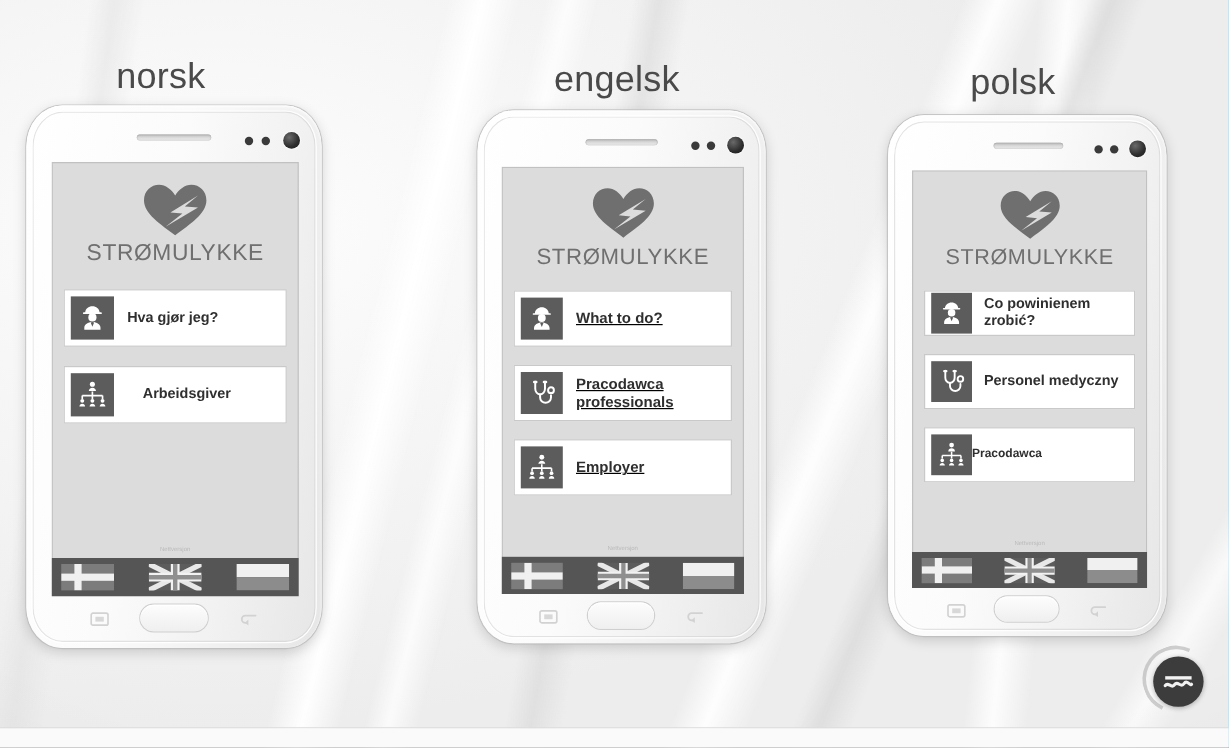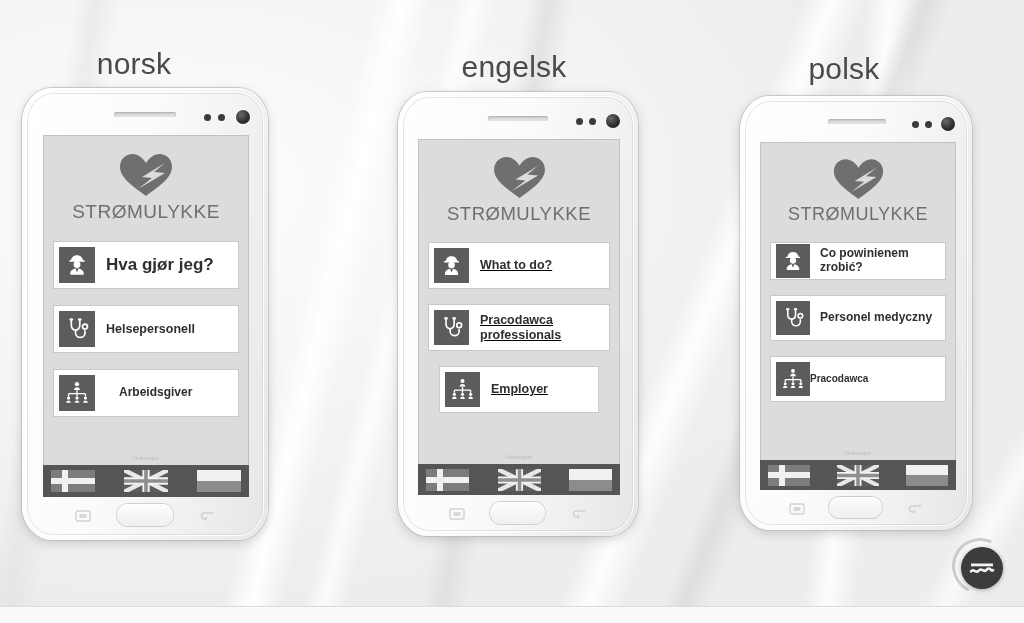--- a/index.html
+++ b/index.html
@@ -261,35 +261,23 @@
       <div class="menu-list" style="top:106px;">
         <div class="menu-item" style="width:186px; height:48px; margin-bottom:16px;">
           <div class="menu-icon" style="width:36px; height:36px; margin:5px 0 5px 5px;">
             <svg width="26" height="26" viewBox="0 0 32 32" aria-hidden="true">
               <path d="M16 4c-4 0-7 2.6-7.4 6.2H7.2a.9.9 0 0 0 0 1.8h17.6a.9.9 0 0 0 0-1.8h-1.4C23 6.6 20 4 16 4z" fill="#fff"></path>
               <circle cx="16" cy="15.4" r="4.2" fill="#fff"></circle>
               <path d="M16 20.2c-4.6 0-8.3 2.6-8.3 5.9V28h16.6v-1.9c0-3.3-3.7-5.9-8.3-5.9z" fill="#fff"></path>
               <path d="M14.2 20.6 16 25l1.8-4.4-1.8-.5z" fill="#5c5c5c"></path>
             </svg>
           </div>
-          <div class="menu-label" style="font-size:17px; margin-left:11px;">Hva gjør jeg?</div>
-        </div>
-
-        <div class="menu-item" style="width:186px; height:48px; margin-bottom:16px;">
-          <div class="menu-icon" style="width:36px; height:36px; margin:5px 0 5px 5px;">
-            <svg width="26" height="26" viewBox="0 0 32 32" aria-hidden="true">
-              <path d="M9 4v7.5a6.2 6.2 0 0 0 5.2 6.1v3.2c0 3.1 2.6 5.6 5.8 5.6s5.8-2.5 5.8-5.6v-2.3" stroke="#fff" stroke-width="2.1" fill="none" stroke-linecap="round"></path>
-              <path d="M19.4 4v7.5a6.2 6.2 0 0 1-5.2 6.1" stroke="#fff" stroke-width="2.1" fill="none" stroke-linecap="round"></path>
-              <rect x="6.6" y="3" width="4.8" height="2.6" rx="1.2" fill="#fff"></rect>
-              <rect x="17" y="3" width="4.8" height="2.6" rx="1.2" fill="#fff"></rect>
-              <circle cx="25.8" cy="13" r="3.1" fill="none" stroke="#fff" stroke-width="2.1"></circle>
-            </svg>
-          </div>
-          <div class="menu-label" style="font-size:12.5px; margin-left:11px;">Helsepersonell</div>
-        </div>
+          <div class="menu-label" style="font-size:12px; margin-left:11px;">Hva gjør jeg?</div>
+        </div>
+
 
         <div class="menu-item" style="width:186px; height:48px;">
           <div class="menu-icon" style="width:36px; height:36px; margin:5px 0 5px 5px;">
             <svg width="26" height="26" viewBox="0 0 32 32" aria-hidden="true">
               <circle cx="16" cy="5.2" r="2.6" fill="#fff"></circle>
               <path d="M12.3 12.2c0-2 1.7-3.4 3.7-3.4s3.7 1.4 3.7 3.4z" fill="#fff"></path>
               <path d="M16 12.6v4.2M5.6 16.8h20.8M5.6 16.8v3.4M16 16.8v3.4M26.4 16.8v3.4" stroke="#fff" stroke-width="1.7" fill="none"></path>
               <circle cx="5.6" cy="22.2" r="2" fill="#fff"></circle>
               <path d="M2.7 28c0-1.7 1.3-2.9 2.9-2.9S8.5 26.3 8.5 28z" fill="#fff"></path>
               <circle cx="16" cy="22.2" r="2" fill="#fff"></circle>
@@ -375,21 +363,21 @@
               <path d="M19.4 4v7.5a6.2 6.2 0 0 1-5.2 6.1" stroke="#fff" stroke-width="2.1" fill="none" stroke-linecap="round"></path>
               <rect x="6.6" y="3" width="4.8" height="2.6" rx="1.2" fill="#fff"></rect>
               <rect x="17" y="3" width="4.8" height="2.6" rx="1.2" fill="#fff"></rect>
               <circle cx="25.8" cy="13" r="3.1" fill="none" stroke="#fff" stroke-width="2.1"></circle>
             </svg>
           </div>
           <div class="menu-label" style="font-size:12.5px; margin-left:11px;">Pracodawca
 professionals</div>
         </div>
 
-        <div class="menu-item" style="width:160px; height:47px;">
+        <div class="menu-item" style="width:182px; height:47px;">
           <div class="menu-icon" style="width:35px; height:35px; margin:5px 0 5px 5px;">
             <svg width="25" height="25" viewBox="0 0 32 32" aria-hidden="true">
               <circle cx="16" cy="5.2" r="2.6" fill="#fff"></circle>
               <path d="M12.3 12.2c0-2 1.7-3.4 3.7-3.4s3.7 1.4 3.7 3.4z" fill="#fff"></path>
               <path d="M16 12.6v4.2M5.6 16.8h20.8M5.6 16.8v3.4M16 16.8v3.4M26.4 16.8v3.4" stroke="#fff" stroke-width="1.7" fill="none"></path>
               <circle cx="5.6" cy="22.2" r="2" fill="#fff"></circle>
               <path d="M2.7 28c0-1.7 1.3-2.9 2.9-2.9S8.5 26.3 8.5 28z" fill="#fff"></path>
               <circle cx="16" cy="22.2" r="2" fill="#fff"></circle>
               <path d="M13.1 28c0-1.7 1.3-2.9 2.9-2.9s2.9 1.2 2.9 2.9z" fill="#fff"></path>
               <circle cx="26.4" cy="22.2" r="2" fill="#fff"></circle>

